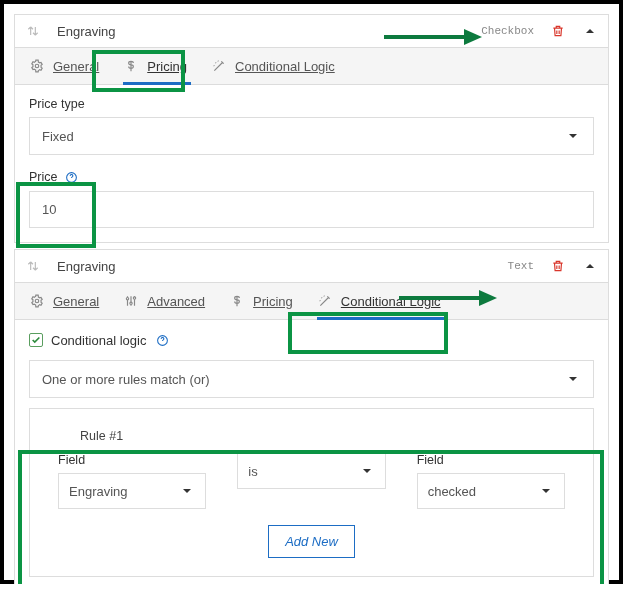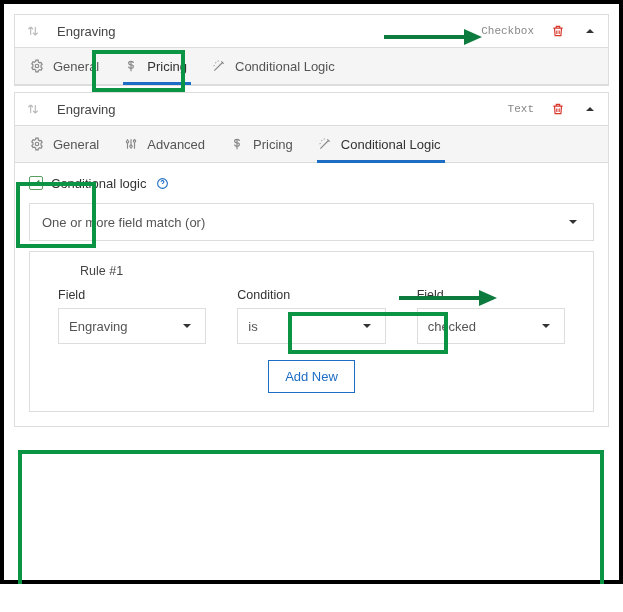--- a/index.html
+++ b/index.html
@@ -47,20 +47,21 @@
     border-top:1px solid var(--tabborder);
     border-bottom:1px solid var(--tabborder);
     padding:0 4px;
   }
   .tab{
     display:flex;align-items:center;gap:8px;
     padding:10px 14px 10px 10px;
     font-size:13px;color:#555;
     cursor:pointer;
     position:relative;
+    text-decoration:underline;
   }
   .tab.active{color:#333;}
   .tab.active::after{
     content:"";position:absolute;left:10px;right:10px;bottom:-1px;
     height:3px;background:var(--blue);
   }
   .tab .ico{color:#888;}
   
   .card-body{padding:12px 14px 14px;}
   .field-label{font-size:12.5px;color:#333;margin-bottom:6px;display:flex;align-items:center;gap:6px;}
@@ -73,33 +74,33 @@
   }
   .select .caret{color:#333;}
   .input{justify-content:flex-start;}
   .check-row{display:flex;align-items:center;gap:8px;font-size:13px;color:#333;margin-bottom:12px;}
   .check{
     width:14px;height:14px;border:1px solid #5a9e5f;border-radius:2px;
     display:flex;align-items:center;justify-content:center;color:#2e8b3d;font-size:11px;line-height:1;
   }
   .rule-box{
     border:1px solid var(--border);
-    padding:12px 28px 18px;
+    padding:20px 28px 18px;
     margin-top:10px;
     position:relative;
   }
   .rule-title{font-size:12.5px;color:#444;margin:0 0 10px 22px;}
   .rule-row{display:flex;gap:31px;}
   .rule-col{flex:1;}
   .rule-col .field-label{margin-bottom:6px;}
   .rule-col .select{padding:9px 10px;}
   .add-btn{
     margin:16px auto 0;display:block;
     border:1px solid var(--blue);color:var(--blue);background:#fff;
-    font-size:13px;padding:8px 16px;cursor:pointer;
+    font-size:13px;padding:8px 16px;cursor:pointer;font-style:italic;
   }
   
   .hl{position:absolute;border:4px solid var(--highlight);pointer-events:none;}
   
   .arrow{position:absolute;pointer-events:none;}
   svg{display:block;}
 </style>
 </head>
 <body>
 
@@ -149,20 +150,46 @@
       <div class="tab">
         <span class="ico">
           <svg width="14" height="14" viewBox="0 0 24 24" fill="none" stroke="currentColor" stroke-width="2">
               <path d="M4 20L18 6M16 4l4 4M6 6l1 1M10 3l1 1M3 11l1 1"></path>
             </svg>
         </span>
         <span>Conditional Logic</span>
       </div>
     </div>
 
+    <div class="card-body">
+      <div class="field-label">Price type</div>
+      <div class="select">
+        <span>Fixed</span>
+        <span class="caret ico">
+          <svg width="12" height="12" viewBox="0 0 24 24" fill="currentColor">
+              <path d="M4 8l8 8 8-8z"></path>
+            </svg>
+        </span>
+      </div>
+
+      <div style="height:14px"></div>
+
+      <div class="field-label">
+        <span>Price</span>
+        <span class="help ico">
+          <svg width="13" height="13" viewBox="0 0 24 24" fill="none" stroke="currentColor" stroke-width="2">
+              <circle cx="12" cy="12" r="9"></circle>
+              <path d="M9.5 9a2.5 2.5 0 1 1 3.5 2.3c-.8.4-1 .9-1 1.7M12 17h0"></path>
+            </svg>
+        </span>
+      </div>
+      <div class="input">
+        <span>10</span>
+      </div>
+    </div>
   </div>
 
   <div class="card" style="position:relative;">
     <div class="card-header">
       <span class="drag-icon ico">
         <svg width="14" height="14" viewBox="0 0 24 24" fill="none" stroke="currentColor" stroke-width="2">
             <path d="M8 5l-4 4M8 5l4 4M8 5v14M16 19l4-4M16 19l-4-4M16 19V5"></path>
           </svg>
       </span>
       <span class="card-title">Engraving</span>
@@ -232,21 +259,21 @@
         <span>Conditional logic</span>
         <span class="help ico">
           <svg width="13" height="13" viewBox="0 0 24 24" fill="none" stroke="currentColor" stroke-width="2">
               <circle cx="12" cy="12" r="9"></circle>
               <path d="M9.5 9a2.5 2.5 0 1 1 3.5 2.3c-.8.4-1 .9-1 1.7M12 17h0"></path>
             </svg>
         </span>
       </div>
 
       <div class="select">
-        <span>One or more field match (or)</span>
+        <span>One or more rules match (or)</span>
         <span class="caret ico">
           <svg width="12" height="12" viewBox="0 0 24 24" fill="currentColor">
               <path d="M4 8l8 8 8-8z"></path>
             </svg>
         </span>
       </div>
 
       <div class="rule-box">
         <div class="rule-title">Rule #1</div>
         <div class="rule-row">
@@ -255,21 +282,20 @@
             <div class="select">
               <span>Engraving</span>
               <span class="caret ico">
                   <svg width="12" height="12" viewBox="0 0 24 24" fill="currentColor">
                     <path d="M4 8l8 8 8-8z"></path>
                   </svg>
                 </span>
             </div>
           </div>
           <div class="rule-col">
-            <div class="field-label">Condition</div>
             <div class="select">
               <span>is</span>
               <span class="caret ico">
                   <svg width="12" height="12" viewBox="0 0 24 24" fill="currentColor">
                     <path d="M4 8l8 8 8-8z"></path>
                   </svg>
                 </span>
             </div>
           </div>
           <div class="rule-col">

